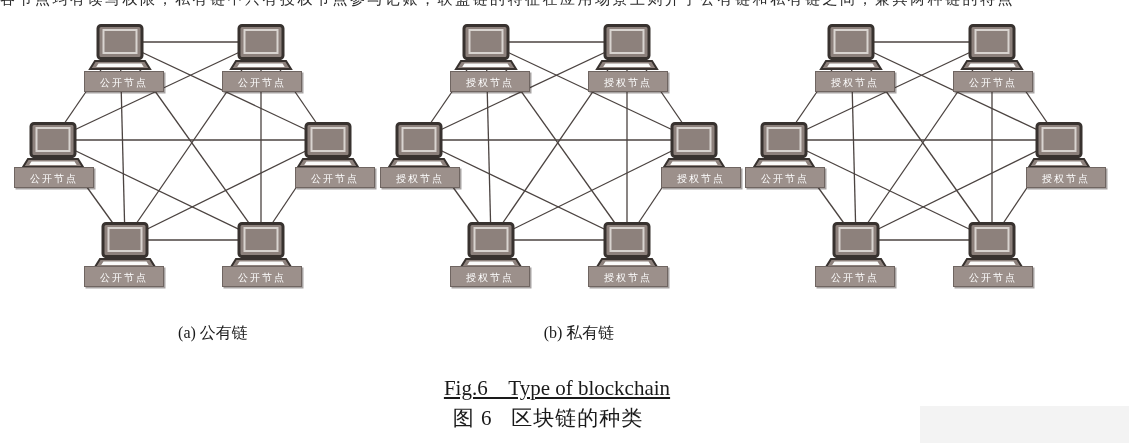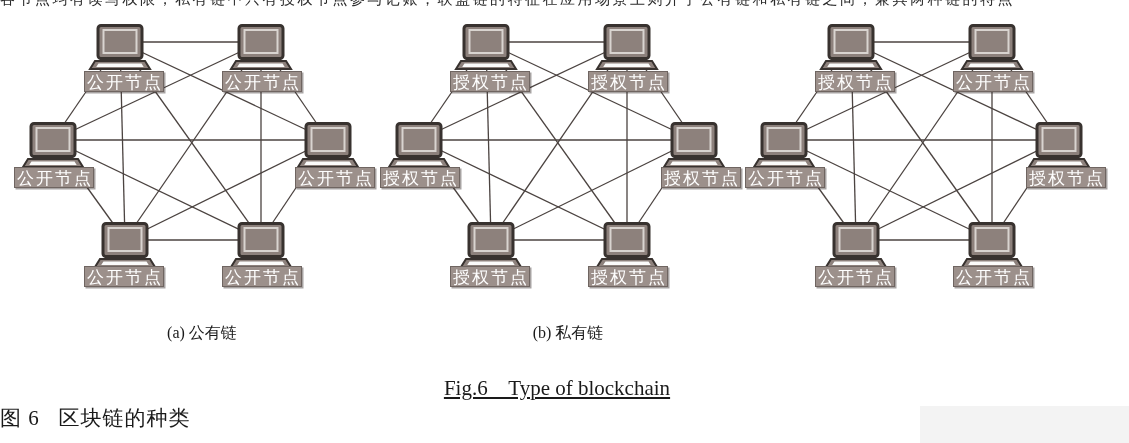--- a/index.html
+++ b/index.html
@@ -20,33 +20,33 @@
 
   .laptop-body{fill:var(--laptop-body);}
   .laptop-border{stroke:var(--laptop-border);}
   .screen-frame{stroke:var(--screen-frame-light);}
   .kb-highlight{fill:var(--keyboard-highlight);}
   .hinge{fill:var(--laptop-border);}
 
   .nodelabel{position:absolute;width:80px;height:21px;line-height:21px;
     background:var(--label-bg);color:var(--label-text);
     border:1px solid var(--label-border);box-shadow:1.5px 1.5px 0 rgba(60,52,48,.45);
-    font-family:"Liberation Serif","DejaVu Serif",serif;font-size:17px;
-    letter-spacing:2px;text-align:right;white-space:nowrap;box-sizing:border-box;}
+    font-family:"Liberation Serif","DejaVu Serif",serif;font-size:10px;
+    letter-spacing:2px;text-align:center;white-space:nowrap;box-sizing:border-box;}
   .pos-tl{left:84px;top:51px;} .pos-tr{left:222px;top:51px;}
   .pos-ml{left:14px;top:147px;} .pos-mr{left:295px;top:147px;}
   .pos-bl{left:84px;top:246px;} .pos-br{left:222px;top:246px;}
 
-  .panel-caption{position:absolute;top:303px;left:12px;width:380px;text-align:center;
-    font-family:"Liberation Serif","DejaVu Serif",serif;font-size:16px;color:var(--text);}
+  .panel-caption{position:absolute;top:303px;left:0;width:380px;text-align:center;
+    font-family:"Liberation Serif","DejaVu Serif",serif;font-size:16px;color:var(--text);padding-left:23px;}
 
   .fig-caption-en{position:absolute;top:376px;left:0;width:1114px;text-align:center;
     font-family:"Liberation Serif","DejaVu Serif",serif;font-size:21px;color:var(--text);
     white-space:pre;text-decoration:underline;}
-  .fig-caption-cn{position:absolute;top:404px;left:0;width:1096px;
+  .fig-caption-cn{position:absolute;top:404px;left:0;width:1096px;text-align:center;
     font-family:"Liberation Serif","DejaVu Serif",serif;font-size:21px;color:var(--text);
     white-space:pre;letter-spacing:1px;}
 
   .footer-patch{position:absolute;left:920px;top:406px;width:209px;height:37px;
     background:var(--footer-patch);}
 </style>
 </head>
 <body>
 
 <svg width="0" height="0" style="position:absolute" aria-hidden="true">

